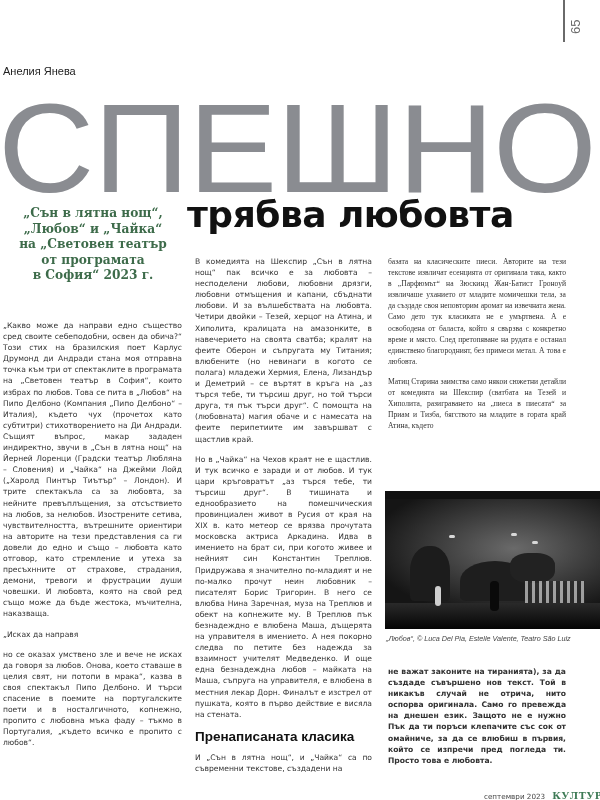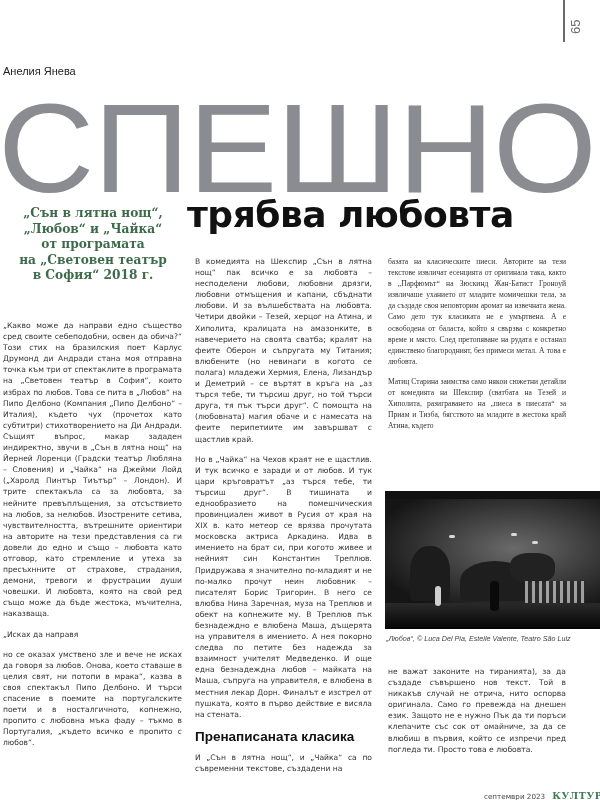--- a/index.html
+++ b/index.html
@@ -35,21 +35,21 @@
     .photo .shadow1 { position: absolute; left: 25px; top: 55px; width: 40px; height: 55px; background: #1c1c1c; border-radius: 45% 45% 10% 10%; }
     .photo .shadow2 { position: absolute; left: 75px; top: 70px; width: 70px; height: 40px; background: #1e1e1e; border-radius: 50% 50% 10% 10%; }
     .photo .shadow3 { position: absolute; left: 125px; top: 62px; width: 45px; height: 30px; background: #222; border-radius: 40%; }
     .photo .figure-white { position: absolute; left: 50px; top: 95px; width: 6px; height: 20px; background: #cfcfcf; border-radius: 3px; }
     .photo .figure-group { position: absolute; left: 140px; top: 90px; width: 60px; height: 22px; background: repeating-linear-gradient(90deg, #bdbdbd 0 3px, #2a2a2a 3px 7px); opacity: .8; }
     .photo .figure-dark { position: absolute; left: 105px; top: 90px; width: 9px; height: 30px; background: #0a0a0a; border-radius: 4px; }
     .photo .lamp { position: absolute; width: 6px; height: 3px; background: #d8d8d8; border-radius: 2px; }
 
     .caption { position: absolute; left: 386px; top: 634px; width: 200px; font-family: "Liberation Sans", sans-serif; font-style: italic; font-size: 7.2px; line-height: 9.5px; color: #444; }
 
-    .col-3b { left: 388px; top: 666px; width: 178px; }
+    .col-3b { left: 388px; top: 666px; width: 178px; font-weight: bold; }
 
     .footer { position: absolute; left: 447px; top: 784px; white-space: nowrap; }
     .footer-date { font-family: "DejaVu Sans", sans-serif; font-size: 7.2px; color: #444; margin-left: 37px; }
     .footer-brand { font-family: "DejaVu Serif", serif; font-weight: bold; font-size: 9.5px; color: #3d7a55; letter-spacing: 0.6px; margin-left: 2px; }
   </style>
 </head>
 <body>
 
 <div class="page-num-bar"></div>
 <div class="page-num">
@@ -57,41 +57,41 @@
   </div>
 
 <div class="author">Анелия Янева</div>
 
 <div class="headline-big">СПЕШНО</div>
 <div class="headline-sub">трябва любовта</div>
 
 <div class="deck">
   <div>„Сън в лятна нощ“,</div>
   <div>„Любов“ и „Чайка“</div>
+  <div>на „Световен театър</div>
   <div>от програмата</div>
-  <div>на „Световен театър</div>
-  <div>в София“ 2018 г.</div>
+  <div>в София“ 2023 г.</div>
 </div>
 
 <div class="col col-1">
   <p>„Какво може да направи едно същество сред своите себеподобни, освен да обича?“ Този стих на бразилския поет Карлус Друмонд ди Андради стана моя отправна точка към три от спектаклите в програмата на „Световен театър в София“, които избрах по любов. Това се пита в „Любов“ на Пипо Делбоно (Компания „Пипо Делбоно“ – Италия), където чух (прочетох като субтитри) стихотворението на Ди Андради. Същият въпрос, макар зададен индиректно, звучи в „Сън в лятна нощ“ на Йерней Лоренци (Градски театър Любляна – Словения) и „Чайка“ на Джейми Лойд („Харолд Пинтър Тиътър“ – Лондон). И трите спектакъла са за любовта, за нейните превъплъщения, за отсъствието на любов, за нелюбов. Изострените сетива, чувствителността, вътрешните ориентири на авторите на тези представления са ги довели до едно и също – любовта като отговор, като стремление и утеха за пресъхнните от страхове, страдания, демони, тревоги и фрустрации души човешки. И любовта, която на свой ред също може да бъде жестока, мъчителна, наказваща.</p>
   <p class="lead-in">„Исках да направя</p>
   <p>но се оказах умствено зле и вече не исках да говоря за любов. Онова, което ставаше в целия свят, ни потопи в мрака“, казва в своя спектакъл Пипо Делбоно. И търси спасение в поемите на португалските поети и в носталгичното, копнежно, пропито с любовна мъка фаду – тъкмо в Португалия, „където всичко е пропито с любов“.</p>
 </div>
 
 <div class="col col-2">
   <p>В комедията на Шекспир „Сън в лятна нощ“ пак всичко е за любовта – несподелени любови, любовни дрязги, любовни отмъщения и капани, сбъднати любови. И за вълшебствата на любовта. Четири двойки – Тезей, херцог на Атина, и Хиполита, кралицата на амазонките, в навечерието на своята сватба; кралят на феите Оберон и съпругата му Титания; влюбените (но невинаги в когото се полага) младежи Хермия, Елена, Лизандър и Деметрий – се въртят в кръга на „аз търся тебе, ти търсиш друг, но той търси друга, тя пък търси друг“. С помощта на (любовната) магия обаче и с намесата на феите перипетиите им завършват с щастлив край.</p>
   <p>Но в „Чайка“ на Чехов краят не е щастлив. И тук всичко е заради и от любов. И тук цари кръговратът „аз търся тебе, ти търсиш друг“. В тишината и еднообразието на помешчическия провинциален живот в Русия от края на XIX в. като метеор се врязва прочутата московска актриса Аркадина. Идва в имението на брат си, при когото живее и нейният син Константин Треплюв. Придружава я значително по-младият и не по-малко прочут неин любовник – писателят Борис Тригорин. В него се влюбва Нина Заречная, муза на Треплюв и обект на копнежите му. В Треплюв пък безнадеждно е влюбена Маша, дъщерята на управителя в имението. А нея покорно следва по петите без надежда за взаимност учителят Медведенко. И още една безнадеждна любов – майката на Маша, съпруга на управителя, е влюбена в местния лекар Дорн. Финалът е изстрел от пушката, която в първо действие е висяла на стената.</p>
   <h2 class="section-heading">Пренаписаната класика</h2>
   <p>И „Сън в лятна нощ“, и „Чайка“ са по съвременни текстове, създадени на</p>
 </div>
 
 <div class="col col-3">
   <p>базата на класическите пиеси. Авторите на тези текстове извличат есенцията от оригинала така, както в „Парфюмът“ на Зюскинд Жан-Батист Гроноуй извличаше уханието от младите момичешки тела, за да създаде своя неповторим аромат на извечната жена. Само дето тук класиката не е умъртвена. А е освободена от баласта, който я свързва с конкретно време и място. След претопяване на рудата е останал единствено благородният, без примеси метал. А това е любовта.</p>
-  <p>Матиц Старина заимства само някои сюжетни детайли от комедията на Шекспир (сватбата на Тезей и Хиполита, разиграването на „пиеса в пиесата“ за Приам и Тизба, бягството на младите в жестока край Атина, където</p>
+  <p>Матиц Старина заимства само някои сюжетни детайли от комедията на Шекспир (сватбата на Тезей и Хиполита, разиграването на „пиеса в пиесата“ за Приам и Тизба, бягството на младите в гората край Атина, където</p>
 </div>
 
 <div class="photo">
   <div class="stage-bg"></div>
   <div class="shadow1"></div>
   <div class="shadow2"></div>
   <div class="shadow3"></div>
   <div class="lamp" style="left:64px;top:44px;"></div>
   <div class="lamp" style="left:126px;top:42px;"></div>
   <div class="lamp" style="left:147px;top:50px;"></div>

